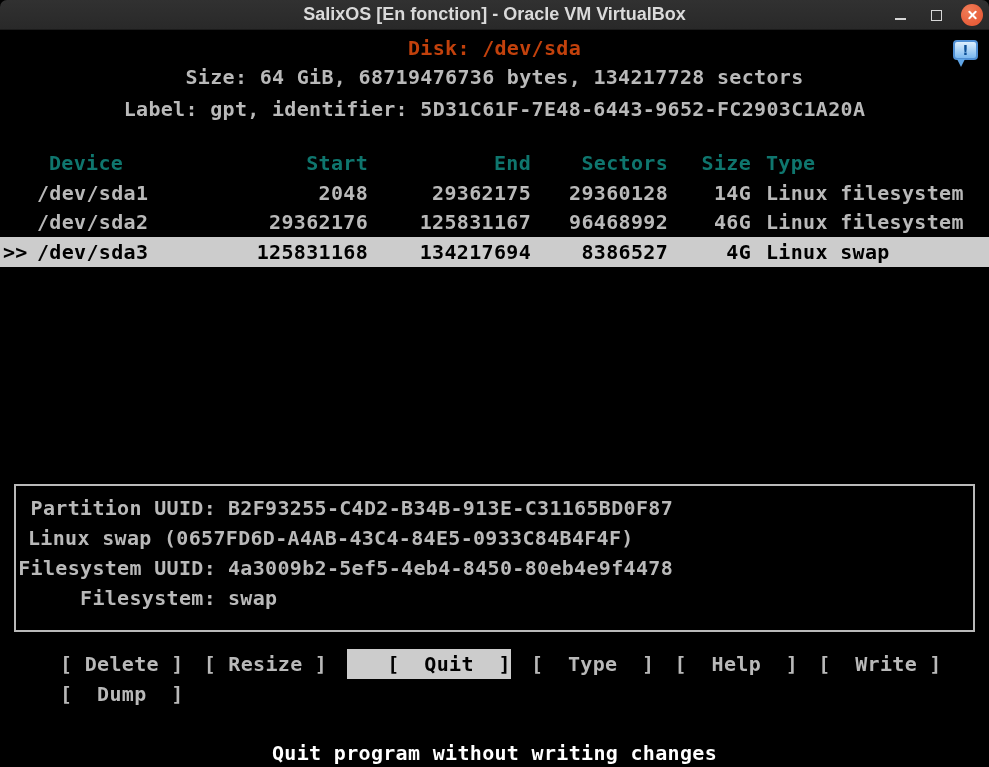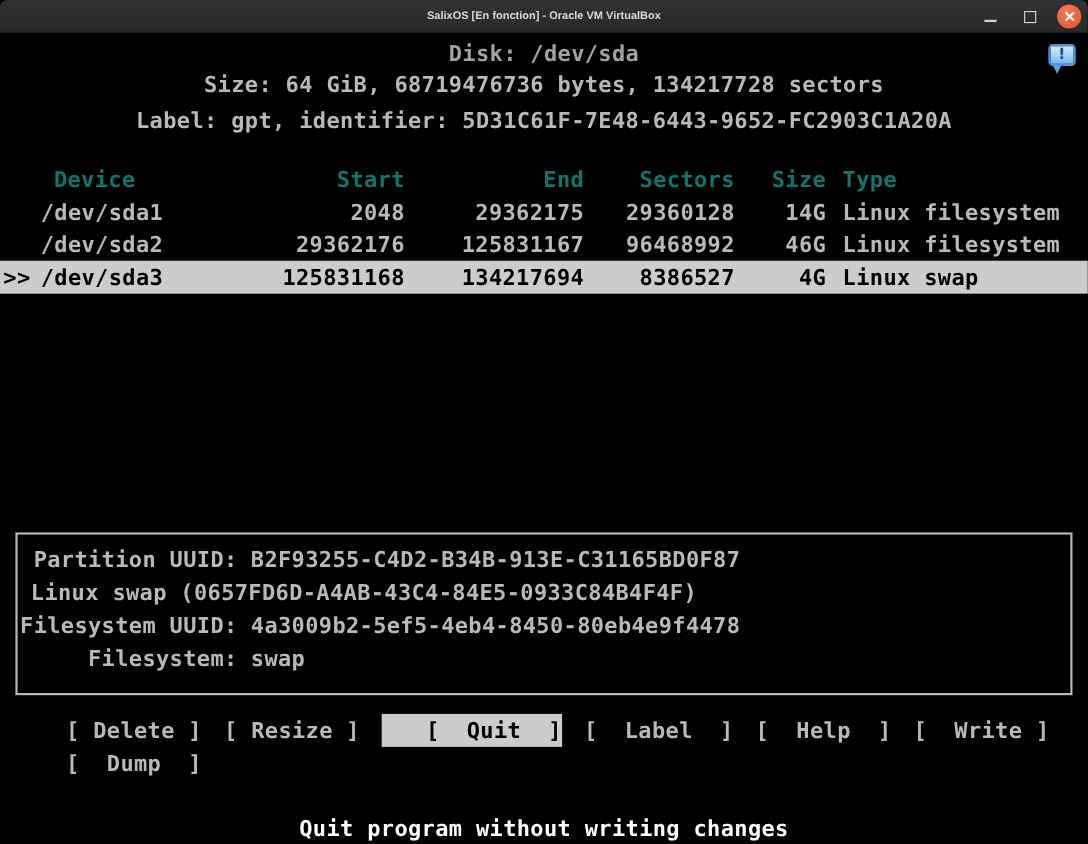--- a/index.html
+++ b/index.html
@@ -13,21 +13,21 @@
 
   
   .titlebar {
     position: absolute; top: 0; left: 0; width: 989px; height: 30px;
     background: linear-gradient(#313131, #292929);
     border-bottom: 1px solid #1c1c1c;
     display: flex; align-items: center; justify-content: center;
   }
   .titlebar-text {
     color: #dadada; font-family: "Liberation Sans", sans-serif;
-    font-size: 10px; font-weight: bold;
+    font-size: 18px; font-weight: bold;
   }
   .win-controls {
     position: absolute; right: 6px; top: 0; height: 30px;
     display: flex; align-items: center; gap: 14px;
   }
   .btn-min, .btn-max {
     width: 22px; height: 22px; display: flex; align-items: center; justify-content: center;
     cursor: default;
   }
   .btn-min .bar { width: 11px; height: 2px; background: #d6d6d6; margin-top: 8px; }
@@ -45,21 +45,21 @@
 
   
   .terminal {
     position: absolute; top: 30px; left: 0; width: 989px; height: 737px;
     background: #000; color: #b9b9b9;
     font-family: "DejaVu Sans Mono", monospace;
     font-size: 20px; font-weight: 700; letter-spacing: 0.32px;
   }
   .tline { position: absolute; left: 0; width: 989px; height: 30px; line-height: 30px; white-space: pre; }
   .center { text-align: center; }
-  .bold-white { color: #a3a3a3; }
+  .bold-white { color: #c2410c; }
 
   .disk-line   { top: 3px; }
   .size-line   { top: 32px; }
   .label-line  { top: 64px; }
 
   
   .ptable-row {
     position: absolute; left: 0; width: 989px; height: 30px; line-height: 30px;
     display: grid;
     grid-template-columns: 37px 153px 178px 163px 137px 83px 15px 223px;
@@ -207,21 +207,21 @@
       <div class="info-line">
         <span class="info-label">Filesystem:</span>
         <span class="info-value">swap</span>
       </div>
     </div>
 
     <div class="menu-row menu-row1">
       <span class="menu-btn">[ Delete ]</span>
       <span class="menu-btn">[ Resize ]</span>
       <span class="menu-btn selected">[  Quit  ]</span>
-      <span class="menu-btn">[  Label  ]</span>
+      <span class="menu-btn">[  Type  ]</span>
       <span class="menu-btn">[  Help  ]</span>
       <span class="menu-btn">[  Write ]</span>
     </div>
 
     <div class="menu-row menu-row2">
       <span class="menu-btn">[  Dump  ]</span>
     </div>
 
     <div class="tline center bold-white status-line">Quit program without writing changes</div>
 

